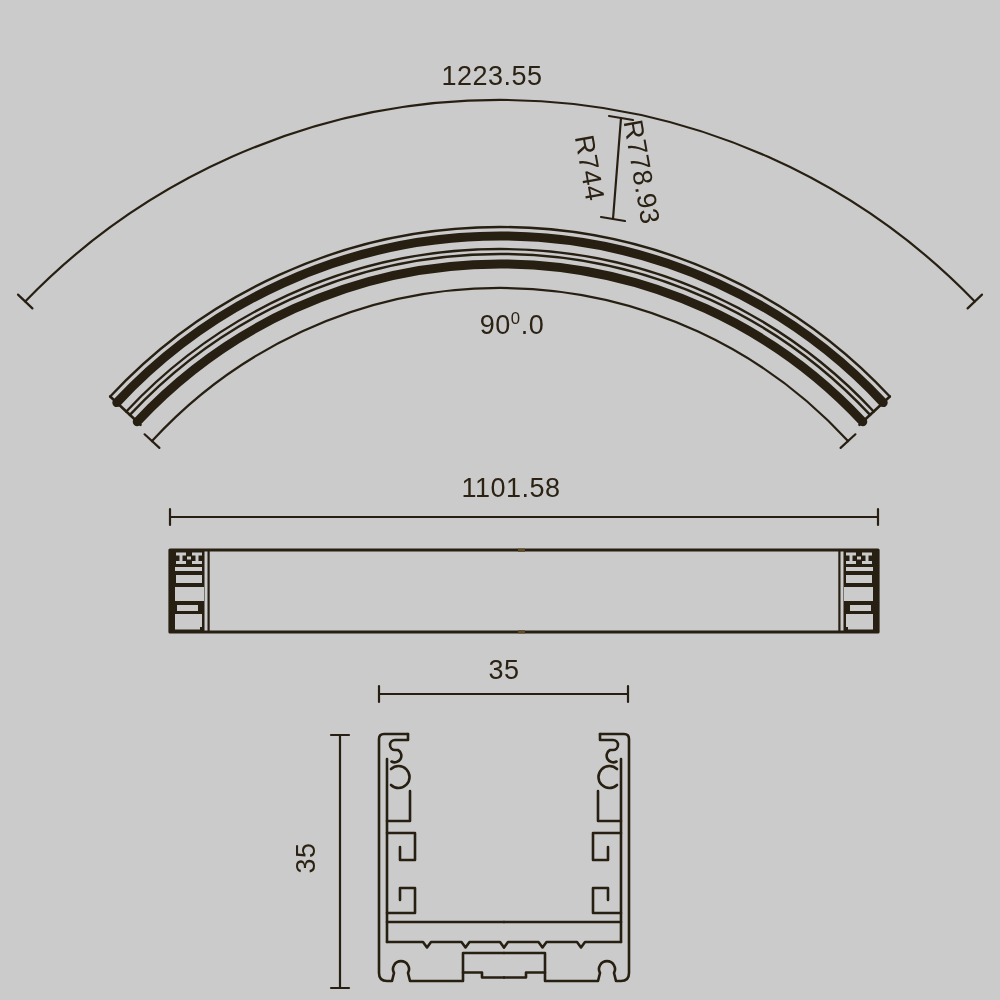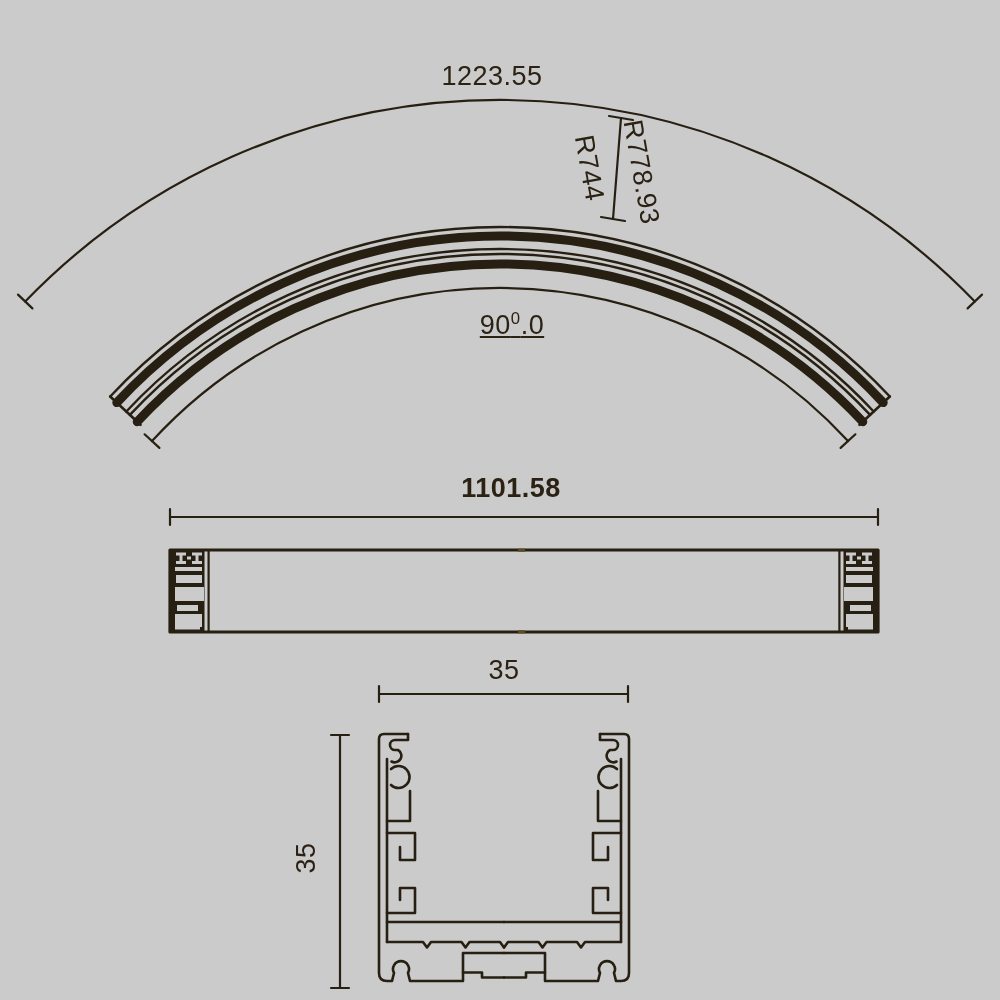--- a/index.html
+++ b/index.html
@@ -143,21 +143,21 @@
       </g>
     </g>
   </svg>
 
   <div class="dim-label" style="left:492px;top:76px;">1223.55</div>
 
   <div class="dim-label rot80" style="left:641px;top:172px;">R778.93</div>
 
   <div class="dim-label rot80" style="left:589px;top:168px;">R744</div>
 
-  <div class="dim-label" style="left:512px;top:325px;text-decoration:underline;"><span>90</span><sup>0</sup><span>.0</span></div>
+  <div class="dim-label" style="left:512px;top:325px;"><span>90</span><sup>0</sup><span>.0</span></div>
 
-  <div class="dim-label" style="left:511px;top:488px;font-weight:bold;">1101.58</div>
+  <div class="dim-label" style="left:511px;top:488px;">1101.58</div>
 
   <div class="dim-label" style="left:504px;top:670px;">35</div>
 
   <div class="dim-label rotm90" style="left:306px;top:858px;">35</div>
 
 </div>
 
 </body></html>

